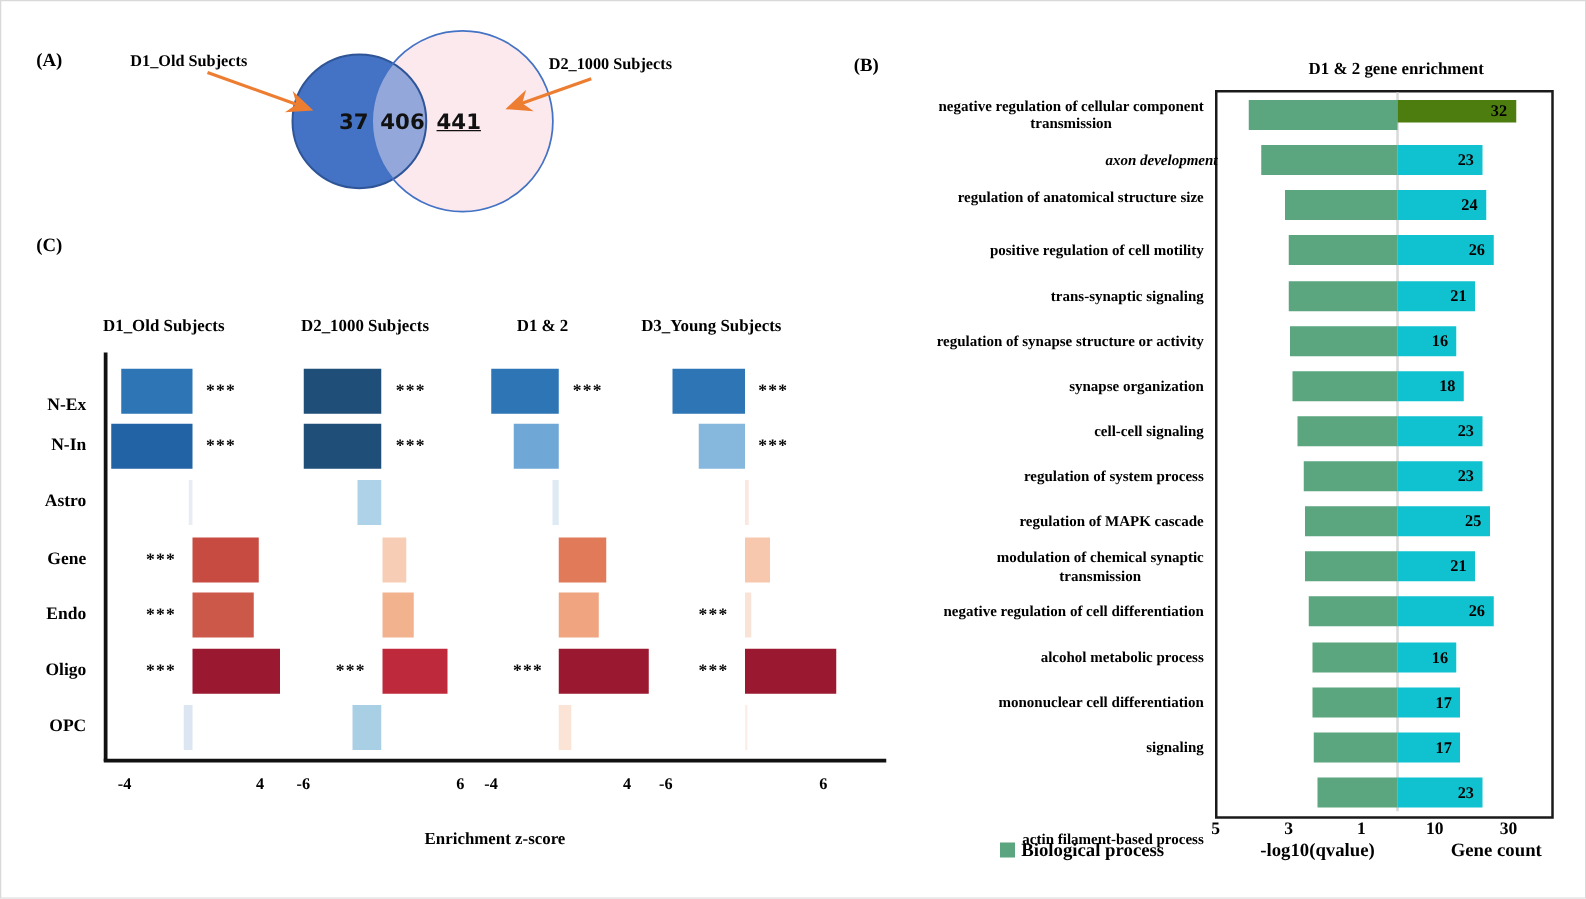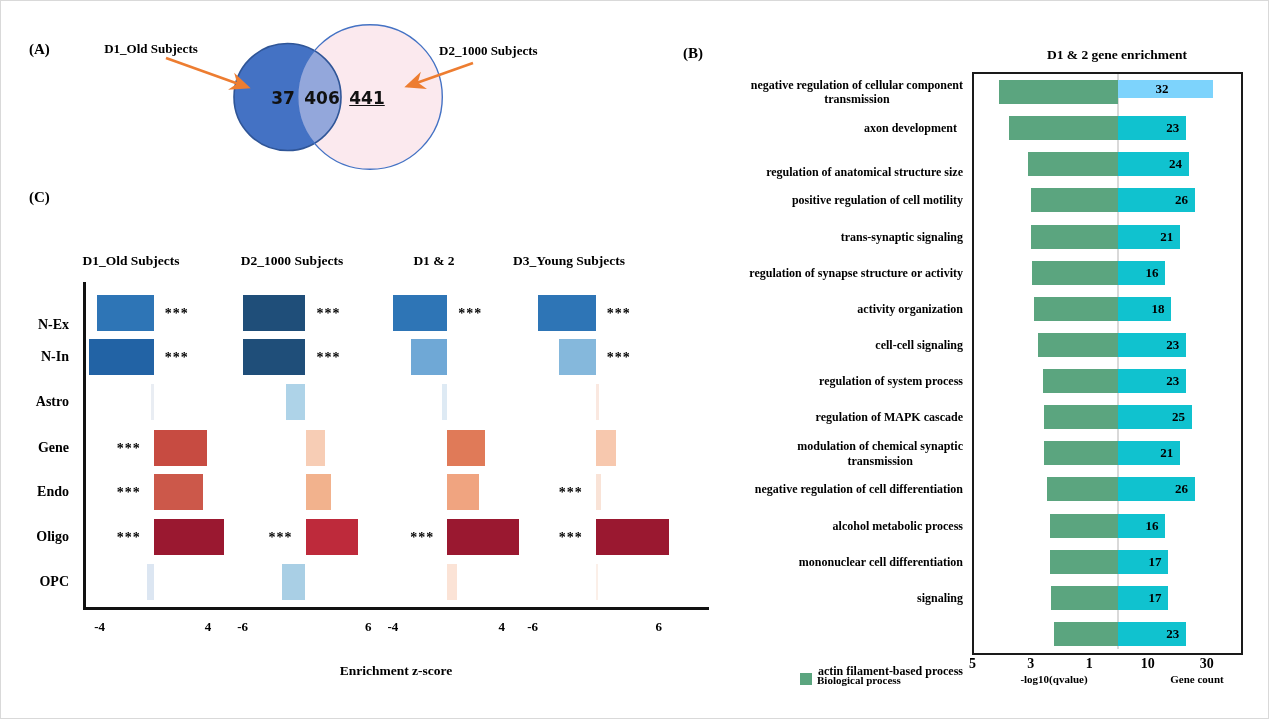--- a/index.html
+++ b/index.html
@@ -18,21 +18,21 @@
   .c-xlabel{font-size:13.5px;font-weight:bold;transform:translateX(-50%);white-space:nowrap;}
   .bar{position:absolute;}
   .stars{position:absolute;font-size:14px;font-weight:bold;letter-spacing:1px;white-space:nowrap;}
   .b-box{position:absolute;border:2px solid #1a1a1a;background:transparent;}
   .b-zero{position:absolute;background:#d9d9d9;}
   .b-title{font-size:13.5px;font-weight:bold;transform:translateX(-50%);white-space:nowrap;}
   .b-catlabel{position:absolute;text-align:center;font-size:12px;font-weight:bold;line-height:1.2;
               transform:translateY(-50%);max-width:334px;}
   .b-catlabel div{white-space:nowrap;}
   .b-count{font-size:13px;font-weight:bold;font-family:"Liberation Serif",serif;}
-  .b-caption{font-size:11px;font-weight:bold;white-space:nowrap;}
+  .b-caption{font-size:15px;font-weight:bold;white-space:nowrap;}
   .legend-swatch{display:inline-block;width:12px;height:12px;margin-right:5px;vertical-align:-1px;}
 </style>
 </head>
 <body>
 
 <div id="fig">
 
   <div class="abs panel-label" style="left:28px;top:40px;">(A)</div>
   <div class="abs panel-label" style="left:682px;top:44px;">(B)</div>
   <div class="abs panel-label" style="left:28px;top:188px;">(C)</div>
@@ -64,31 +64,31 @@
 
   <div class="abs b-title" style="left:1116px;top:46px;">D1 &amp; 2 gene enrichment</div>
   <div id="panelB">
       <div class="b-box" style="left: 971px; top: 71px; width: 267px; height: 579px;"></div>
       <div class="b-zero" style="left: 1116.3px; top: 73px; width: 2px; height: 575px; background: rgb(217, 217, 217);"></div>
       <div class="b-catlabel" style="right: 305px; top: 91px;">
         <div>negative regulation of cellular component</div>
         <div>transmission</div>
       </div>
       <div class="bar" style="left: 997.785px; top: 79px; width: 119.515px; height: 24px; background: rgb(91, 165, 127);"></div>
-      <div class="bar" style="left: 1117.3px; top: 79px; width: 94.4px; height: 18px; background: #7dd3fc; display: flex; align-items: center; justify-content: center; padding-right: 7px; box-sizing: border-box;">
+      <div class="bar" style="left: 1117.3px; top: 79px; width: 94.4px; height: 18px; background: #4d7c0f; display: flex; align-items: center; justify-content: flex-end; padding-right: 7px; box-sizing: border-box;">
         <span class="b-count">32</span>
       </div>
-      <div class="b-catlabel" style="right: 311px; top: 127.13px;">
+      <div class="b-catlabel" style="right: 294px; top: 127.13px; font-style: italic;">
         <div>axon development</div>
       </div>
       <div class="bar" style="left: 1007.99px; top: 115.13px; width: 109.312px; height: 24px; background: rgb(91, 165, 127);"></div>
       <div class="bar" style="left: 1117.3px; top: 115.13px; width: 67.85px; height: 24px; background: rgb(16, 194, 207); display: flex; align-items: center; justify-content: flex-end; padding-right: 7px; box-sizing: border-box;">
         <span class="b-count">23</span>
       </div>
-      <div class="b-catlabel" style="right: 305px; top: 171px; text-align: right;">
+      <div class="b-catlabel" style="right: 305px; top: 157px; text-align: right;">
         <div>regulation of anatomical structure size</div>
       </div>
       <div class="bar" style="left: 1026.93px; top: 151.26px; width: 90.365px; height: 24px; background: rgb(91, 165, 127);"></div>
       <div class="bar" style="left: 1117.3px; top: 151.26px; width: 70.8px; height: 24px; background: rgb(16, 194, 207); display: flex; align-items: center; justify-content: flex-end; padding-right: 7px; box-sizing: border-box;">
         <span class="b-count">24</span>
       </div>
       <div class="b-catlabel" style="right: 305px; top: 199.39px;">
         <div>positive regulation of cell motility</div>
       </div>
       <div class="bar" style="left: 1029.85px; top: 187.39px; width: 87.45px; height: 24px; background: rgb(91, 165, 127);"></div>
@@ -103,21 +103,21 @@
         <span class="b-count">21</span>
       </div>
       <div class="b-catlabel" style="right: 305px; top: 271.65px;">
         <div>regulation of synapse structure or activity</div>
       </div>
       <div class="bar" style="left: 1031.31px; top: 259.65px; width: 85.9925px; height: 24px; background: rgb(91, 165, 127);"></div>
       <div class="bar" style="left: 1117.3px; top: 259.65px; width: 47.2px; height: 24px; background: rgb(16, 194, 207); display: flex; align-items: center; justify-content: flex-end; padding-right: 7px; box-sizing: border-box;">
         <span class="b-count">16</span>
       </div>
       <div class="b-catlabel" style="right: 305px; top: 307.78px;">
-        <div>activity organization</div>
+        <div>synapse organization</div>
       </div>
       <div class="bar" style="left: 1032.76px; top: 295.78px; width: 84.535px; height: 24px; background: rgb(91, 165, 127);"></div>
       <div class="bar" style="left: 1117.3px; top: 295.78px; width: 53.1px; height: 24px; background: rgb(16, 194, 207); display: flex; align-items: center; justify-content: flex-end; padding-right: 7px; box-sizing: border-box;">
         <span class="b-count">18</span>
       </div>
       <div class="b-catlabel" style="right: 305px; top: 343.91px;">
         <div>cell-cell signaling</div>
       </div>
       <div class="bar" style="left: 1037.14px; top: 331.91px; width: 80.1625px; height: 24px; background: rgb(91, 165, 127);"></div>
       <div class="bar" style="left: 1117.3px; top: 331.91px; width: 67.85px; height: 24px; background: rgb(16, 194, 207); display: flex; align-items: center; justify-content: flex-end; padding-right: 7px; box-sizing: border-box;">

